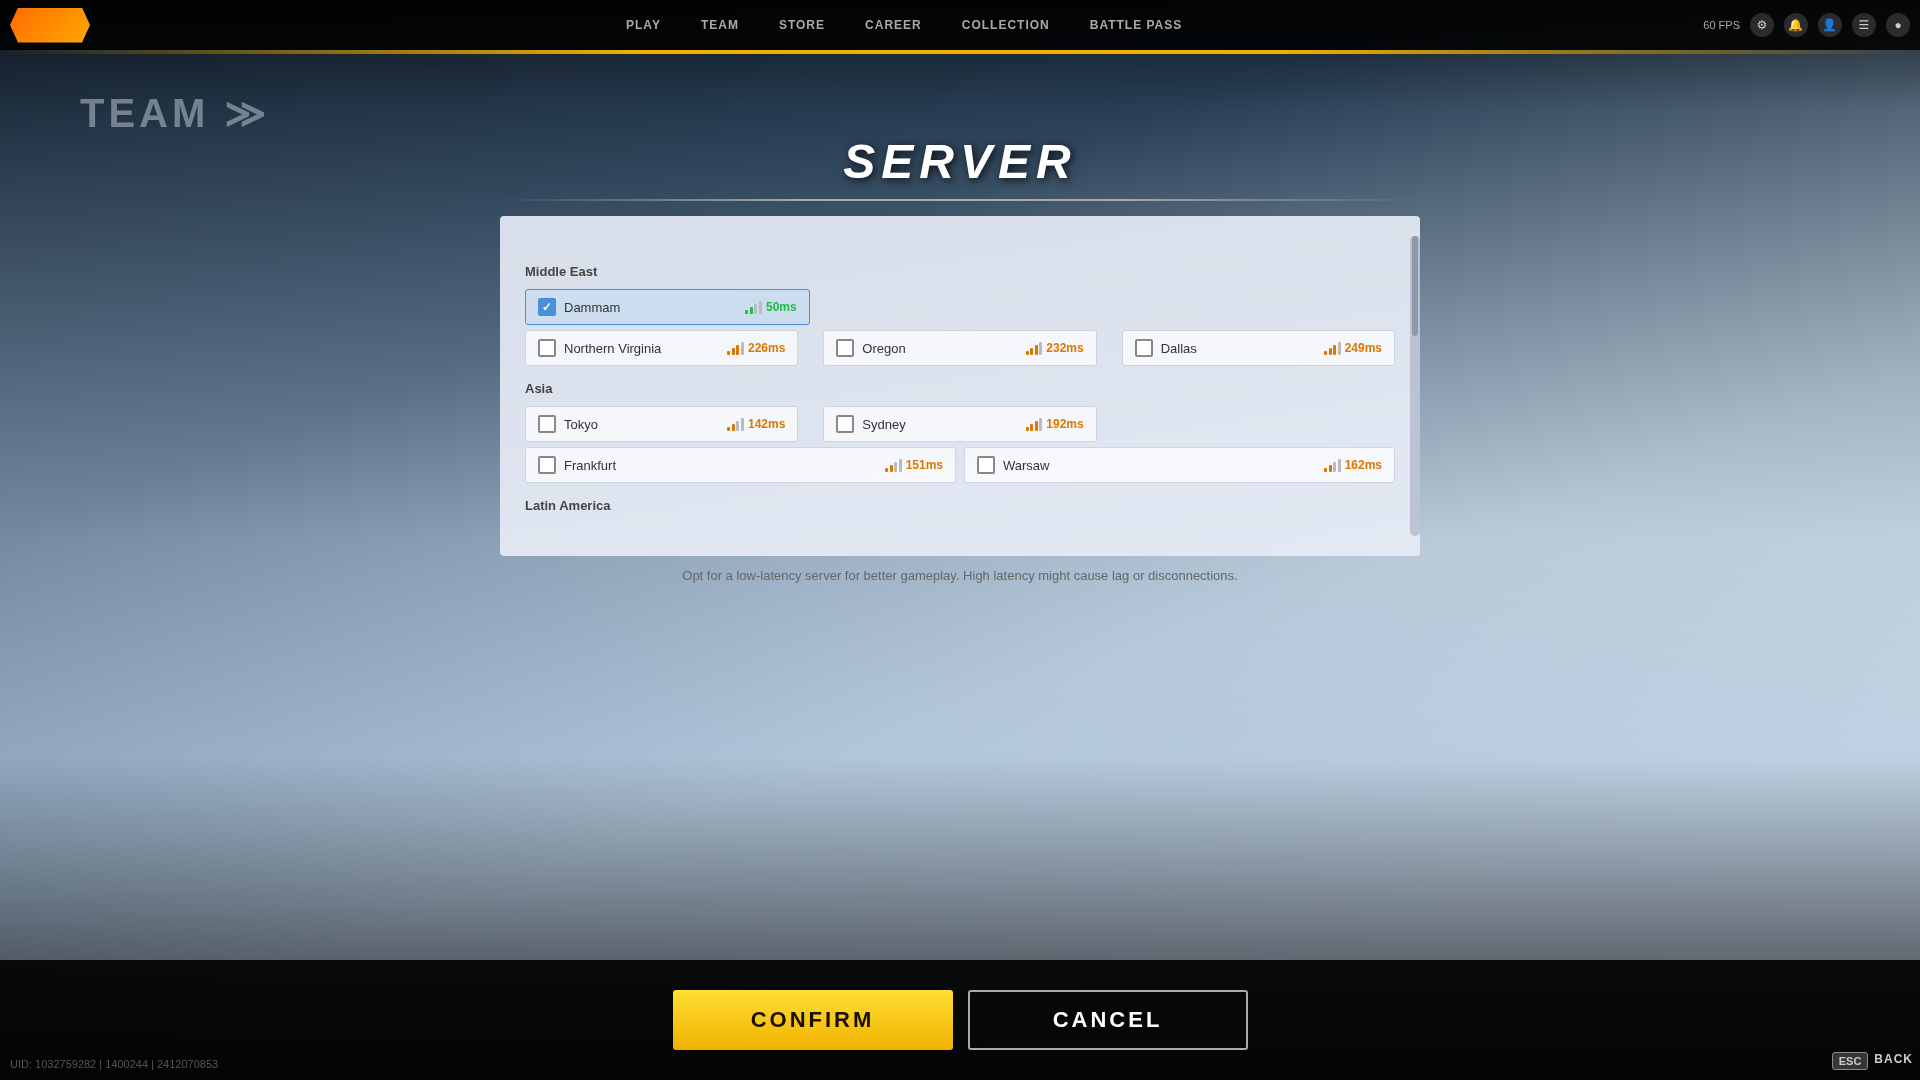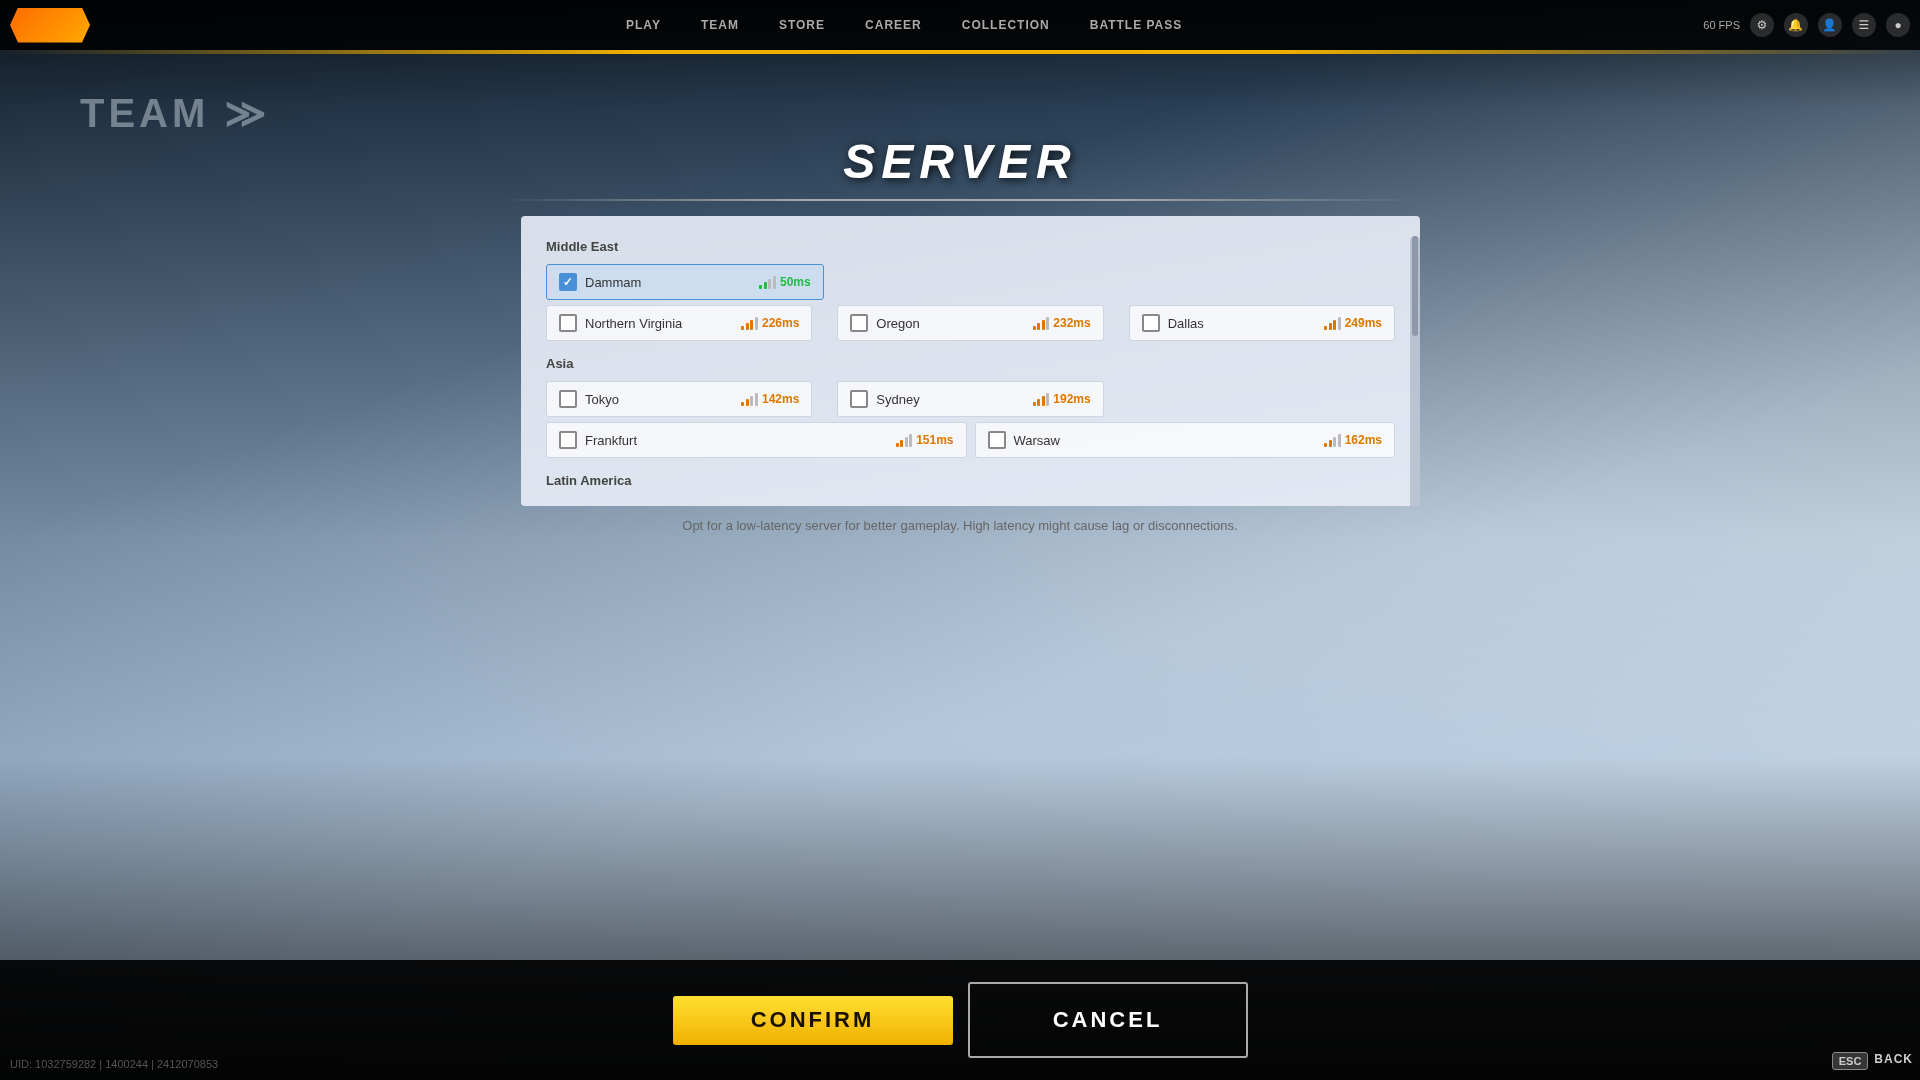--- a/index.html
+++ b/index.html
@@ -136,25 +136,24 @@
     .title-divider {
       height: 2px;
       background: linear-gradient(to right, transparent, #aaa, #aaa, transparent);
       margin-bottom: 15px;
     }
 
     
     .server-panel {
       background: rgba(230,235,245,0.92);
       border-radius: 4px;
-      padding: 8px 25px;
+      padding: 33px 25px;
       max-height: 360px;
       overflow: hidden;
       position: relative;
-      margin-left: 21px;
     }
 
     .server-panel::after {
       content: '';
       position: absolute;
       top: 20px;
       right: 0;
       width: 10px;
       height: 300px;
       background: rgba(150,160,180,0.5);
@@ -295,35 +294,35 @@
       background: rgba(0,0,0,0.9);
       display: flex;
       align-items: center;
       justify-content: center;
       gap: 15px;
       z-index: 20;
     }
 
     .btn-confirm {
       width: 280px;
-      height: 49px;
+      height: 60px;
       background: linear-gradient(to bottom, #ffe033, #f0b000);
       border: none;
       border-radius: 3px;
       color: #1a1000;
       font-size: 22px;
       font-weight: 900;
       letter-spacing: 3px;
       cursor: pointer;
       font-family: 'Arial', sans-serif;
     }
 
     .btn-cancel {
       width: 280px;
-      height: 76px;
+      height: 60px;
       background: transparent;
       border: 2px solid #aaa;
       border-radius: 3px;
       color: #fff;
       font-size: 22px;
       font-weight: 900;
       letter-spacing: 3px;
       cursor: pointer;
       font-family: 'Arial', sans-serif;
     }

